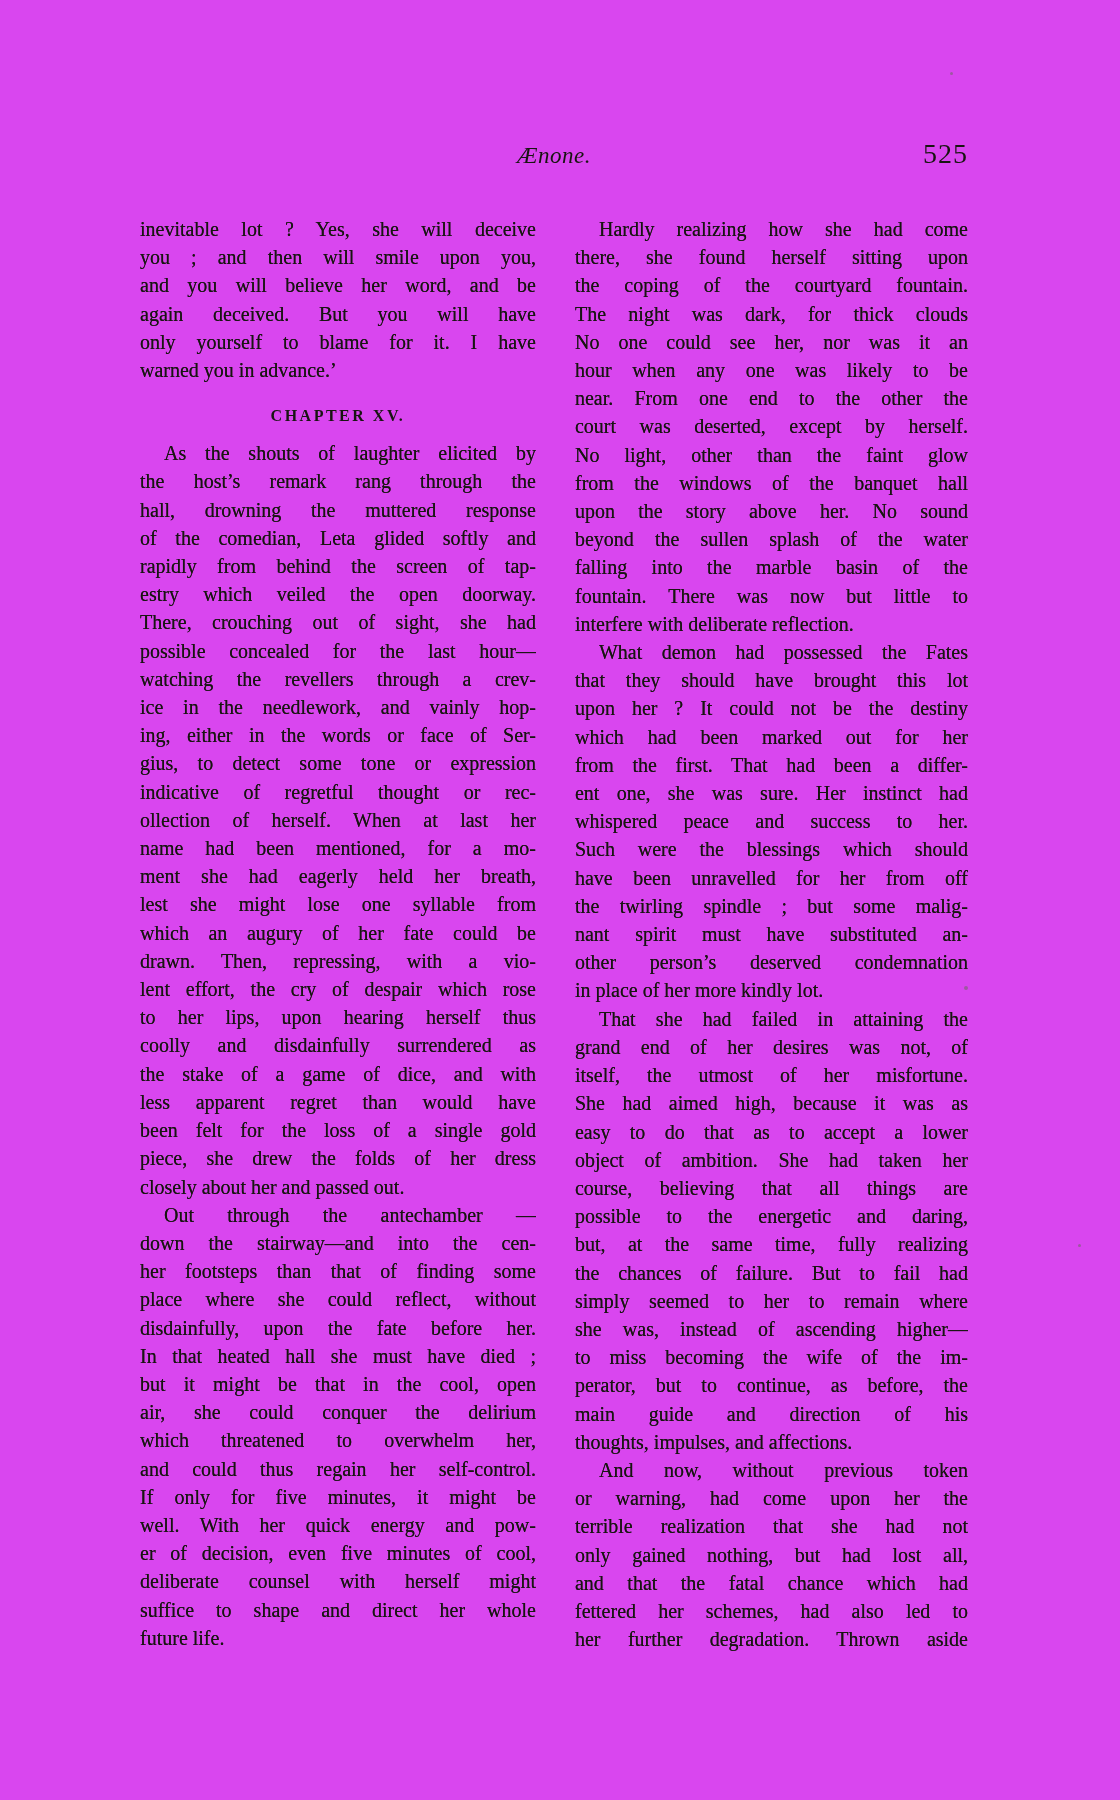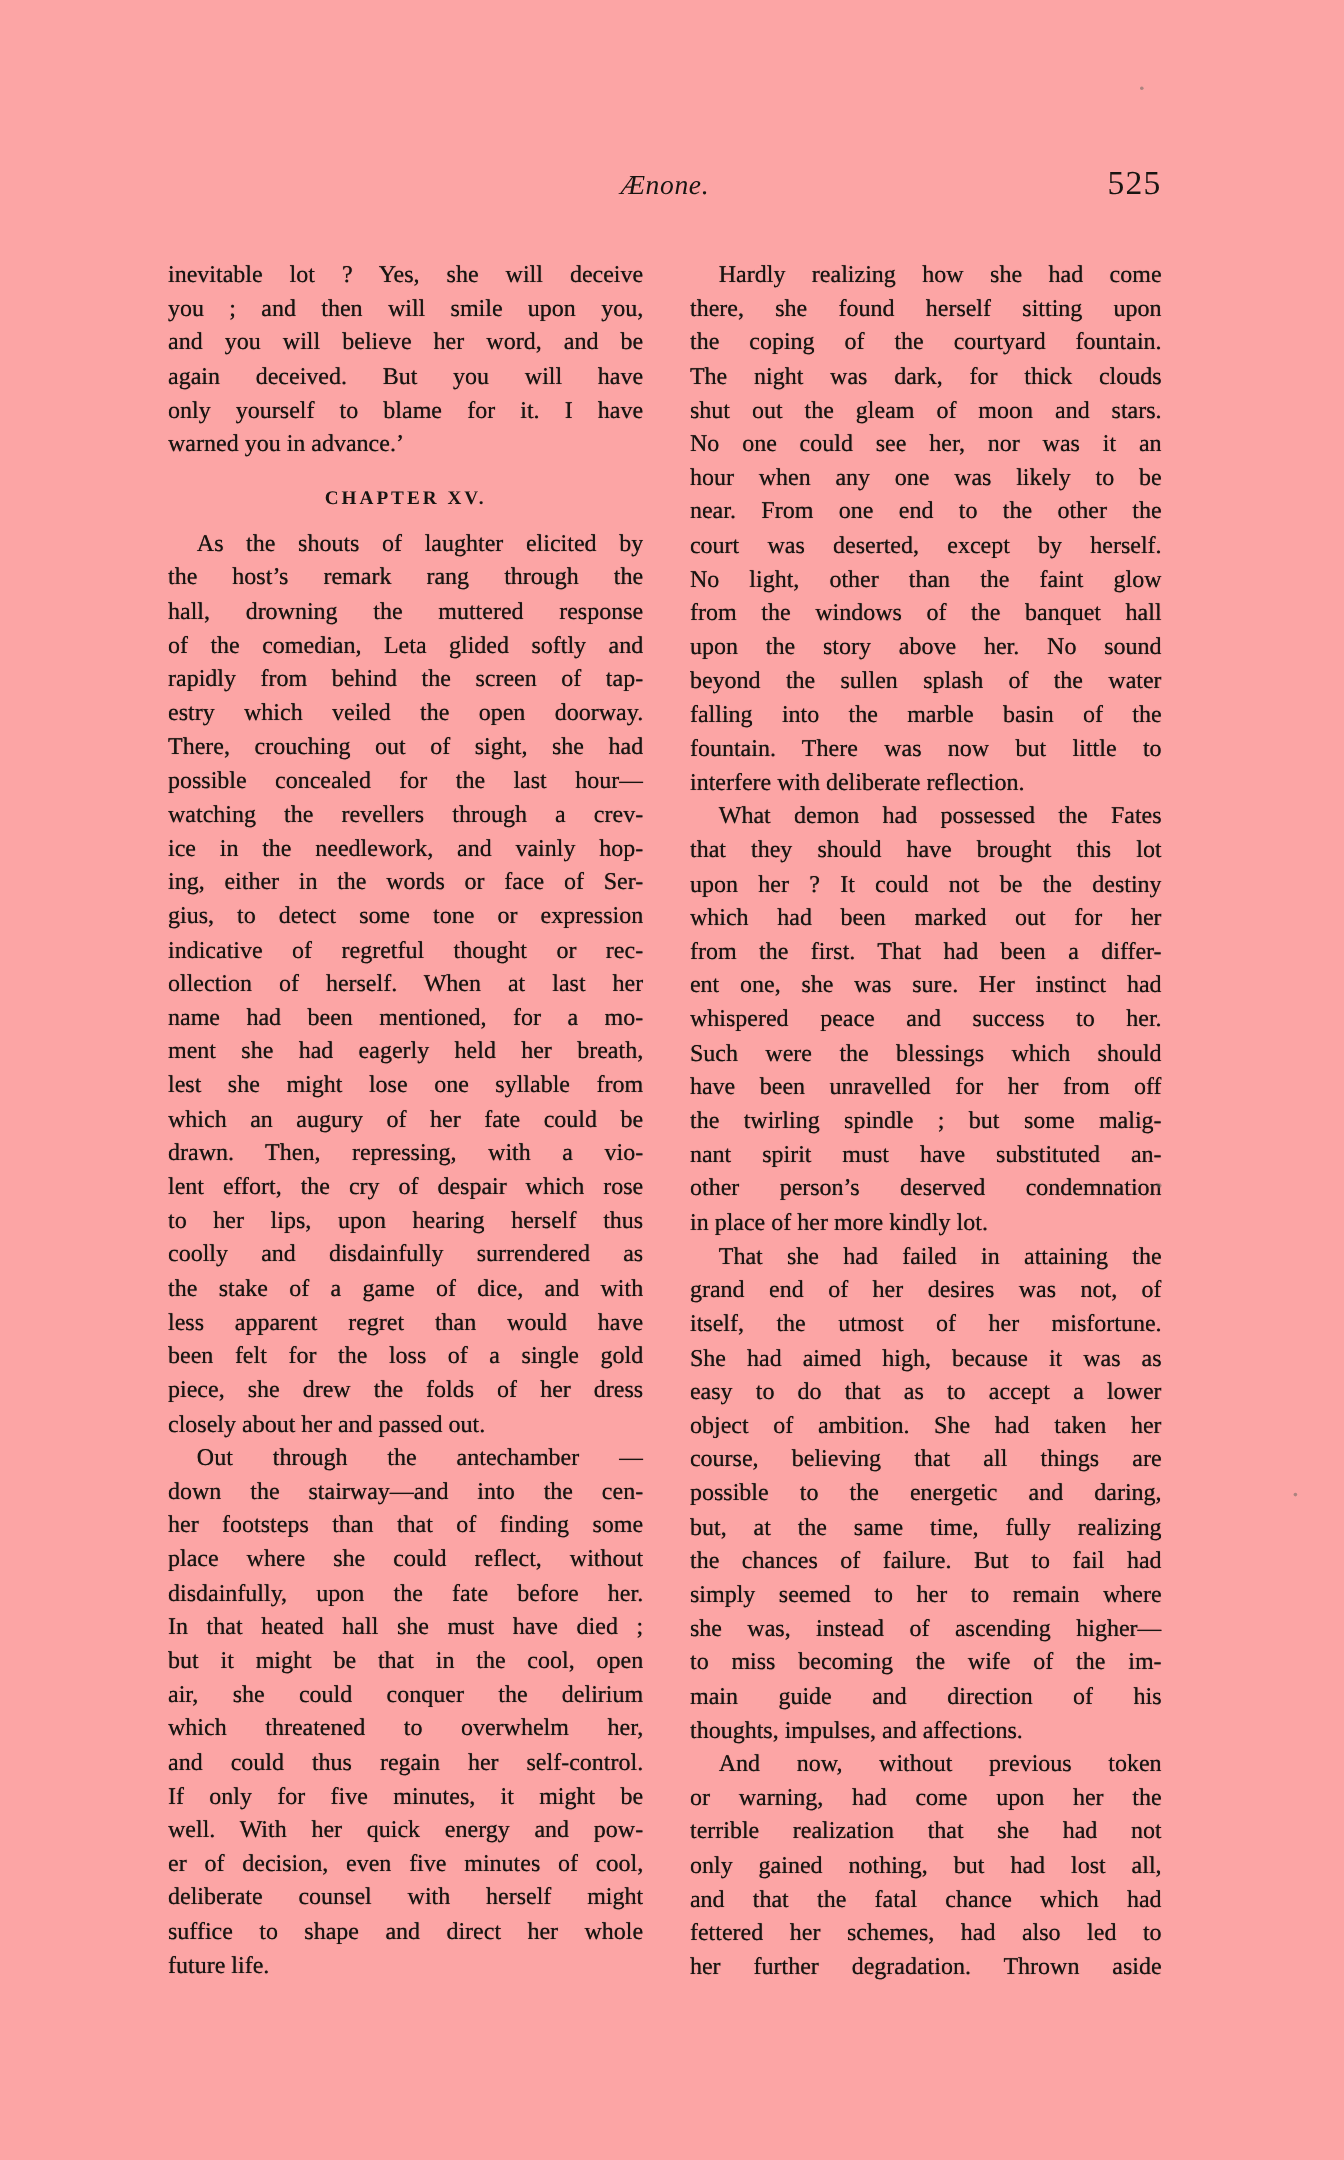--- a/index.html
+++ b/index.html
@@ -4,21 +4,21 @@
 <style>
   html, body { margin: 0; padding: 0; }
   body {
     width: 1120px; height: 1800px;
     background: #e9e9e7;
     font-family: "Liberation Serif", "DejaVu Serif", serif;
   }
   .page {
     position: relative;
     width: 1120px; height: 1800px;
-    background: #fca5a5;
+    background: #d946ef;
     color: #181511;
     overflow: hidden;
   }
   .content {
     position: absolute;
     left: 140px; top: 138px;
     width: 828px;
   }
   .page-header {
     display: grid;
@@ -145,21 +145,20 @@
             <div class="line">suffice to shape and direct her whole</div>
             <div class="line last">future life.</div>
           </div>
         </section>
       <section class="column right" id="col-right">
           <div class="para">
             <div class="line first">Hardly realizing how she had come</div>
             <div class="line">there, she found herself sitting upon</div>
             <div class="line">the coping of the courtyard fountain.</div>
             <div class="line">The night was dark, for thick clouds</div>
-            <div class="line">shut out the gleam of moon and stars.</div>
             <div class="line">No one could see her, nor was it an</div>
             <div class="line">hour when any one was likely to be</div>
             <div class="line">near. From one end to the other the</div>
             <div class="line">court was deserted, except by herself.</div>
             <div class="line">No light, other than the faint glow</div>
             <div class="line">from the windows of the banquet hall</div>
             <div class="line">upon the story above her. No sound</div>
             <div class="line">beyond the sullen splash of the water</div>
             <div class="line">falling into the marble basin of the</div>
             <div class="line">fountain. There was now but little to</div>
@@ -187,20 +186,21 @@
             <div class="line">She had aimed high, because it was as</div>
             <div class="line">easy to do that as to accept a lower</div>
             <div class="line">object of ambition. She had taken her</div>
             <div class="line">course, believing that all things are</div>
             <div class="line">possible to the energetic and daring,</div>
             <div class="line">but, at the same time, fully realizing</div>
             <div class="line">the chances of failure. But to fail had</div>
             <div class="line">simply seemed to her to remain where</div>
             <div class="line">she was, instead of ascending higher—</div>
             <div class="line">to miss becoming the wife of the im-</div>
+            <div class="line">perator, but to continue, as before, the</div>
             <div class="line">main guide and direction of his</div>
             <div class="line last">thoughts, impulses, and affections.</div>
           </div>
           <div class="para">
             <div class="line first">And now, without previous token</div>
             <div class="line">or warning, had come upon her the</div>
             <div class="line">terrible realization that she had not</div>
             <div class="line">only gained nothing, but had lost all,</div>
             <div class="line">and that the fatal chance which had</div>
             <div class="line">fettered her schemes, had also led to</div>

